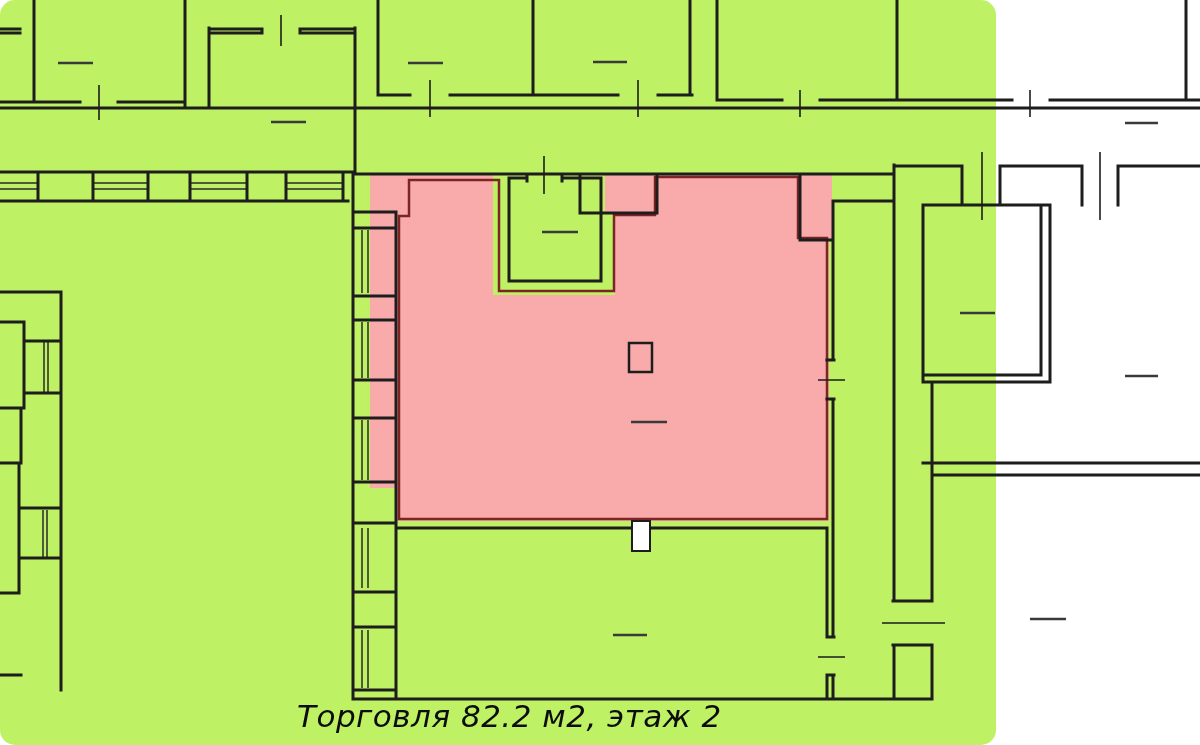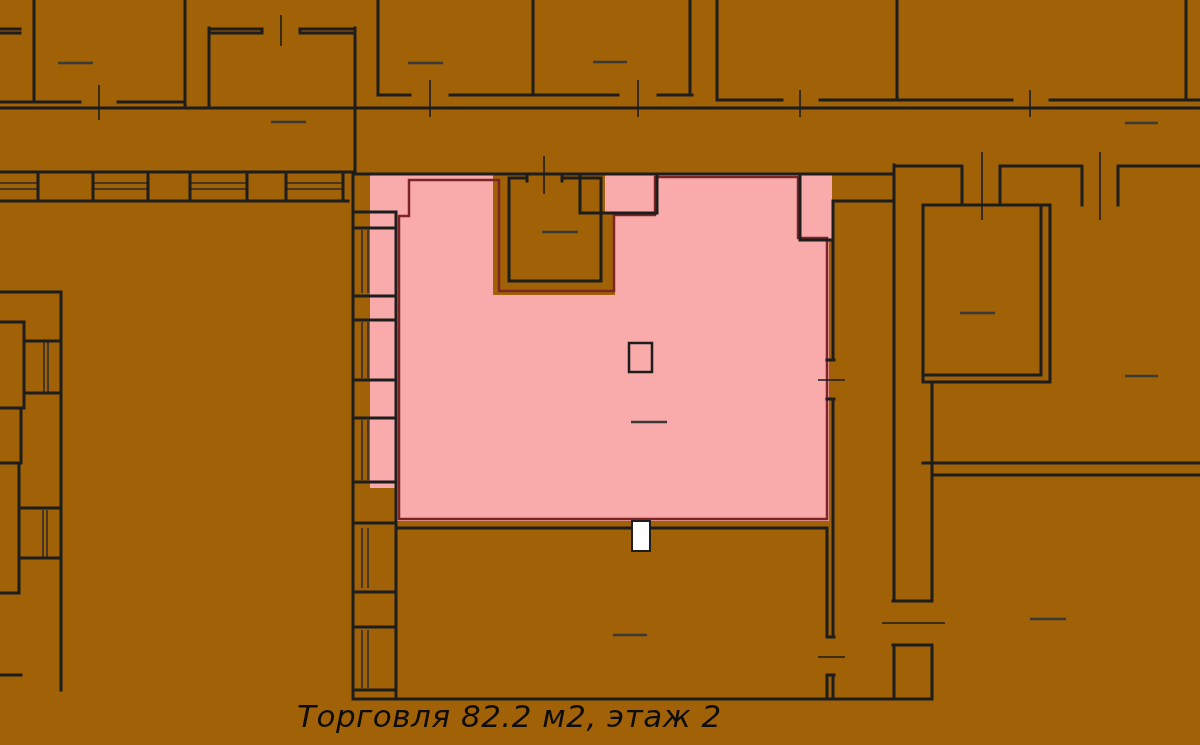--- a/index.html
+++ b/index.html
@@ -6,23 +6,24 @@
     margin: 0;
     padding: 0;
     background: #ffffff;
     width: 1200px;
     height: 745px;
     overflow: hidden;
     font-family: "DejaVu Sans", sans-serif;
   }
   .plan-wrap {
     position: relative;
-    width: 1200px;
+    width: 996px;
     height: 745px;
-    background: #a16207;
+    background: #bef264;
+    border-radius: 15px;
   }
   svg.floor-plan {
     position: absolute;
     left: 0;
     top: 0;
     display: block;
   }
   .room-caption {
     position: absolute;
     left: 297px;

